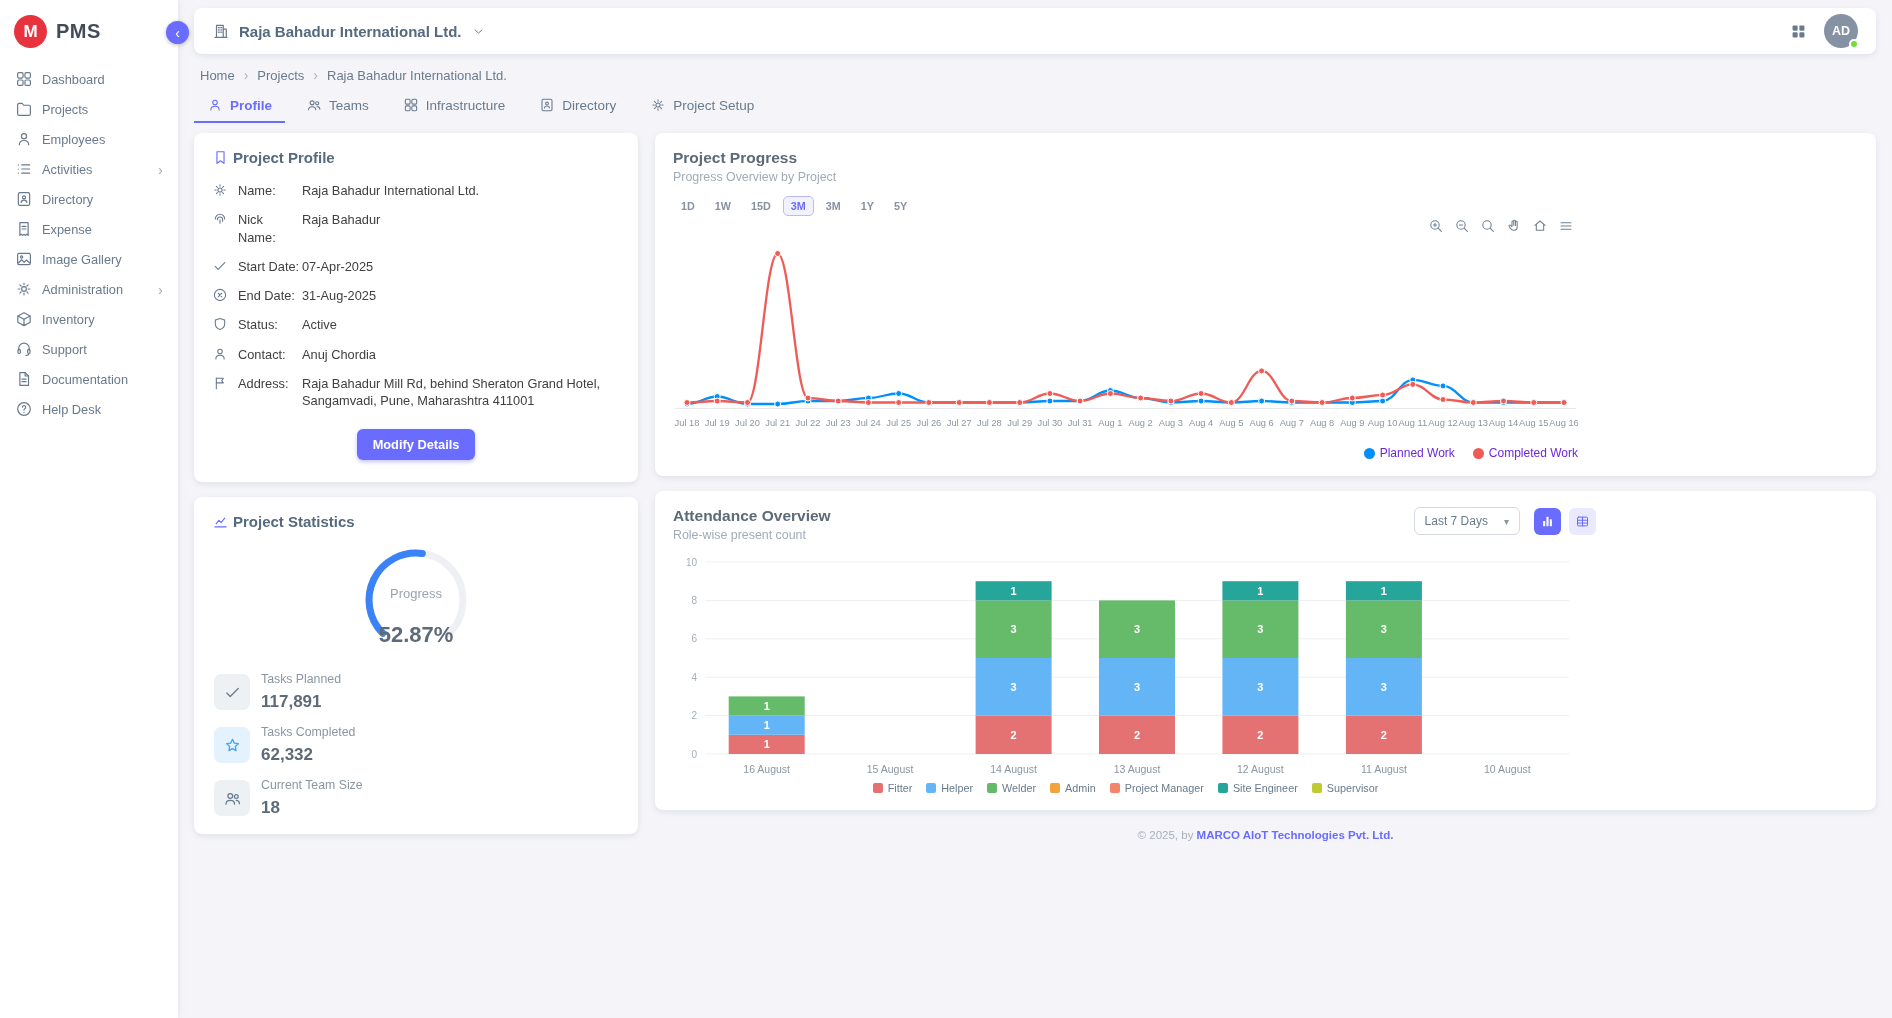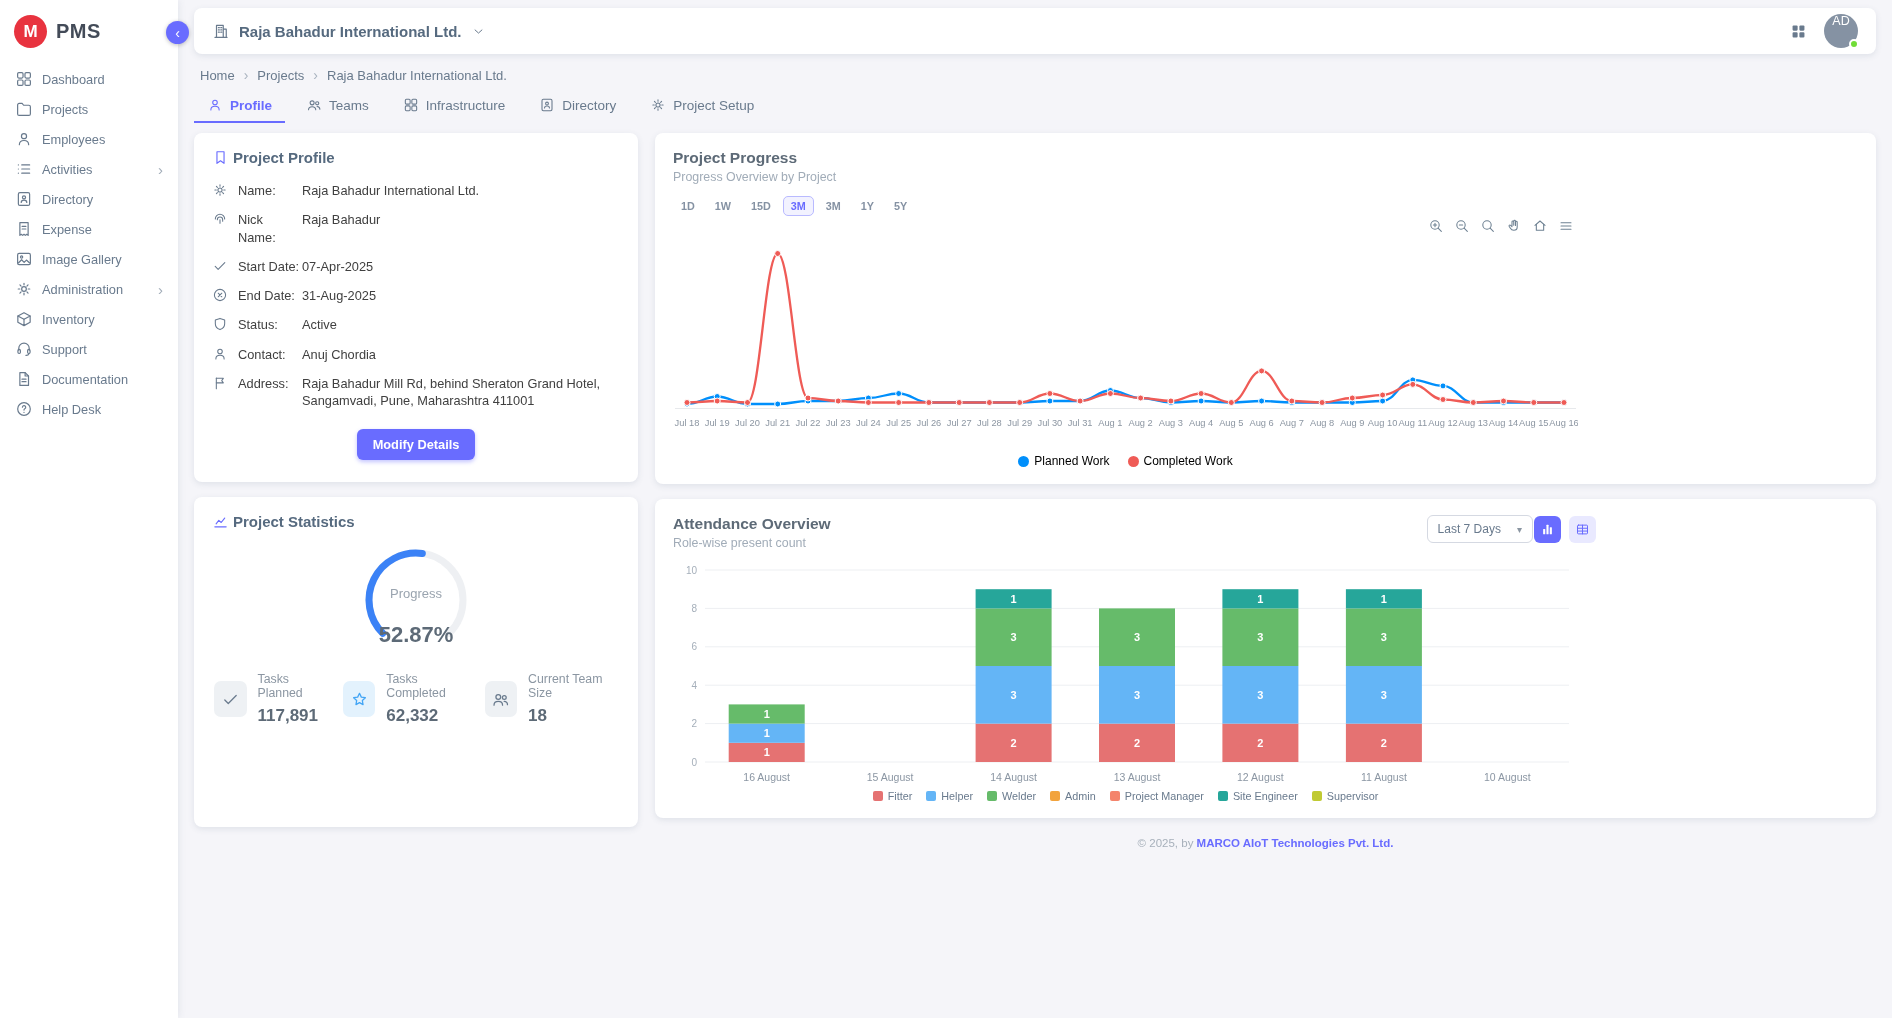--- a/index.html
+++ b/index.html
@@ -20,21 +20,21 @@
   
   .main{flex:1;padding:8px 16px 0;position:relative;overflow:hidden}
   .topbar{background:#fff;border-radius:8px;height:46px;display:flex;align-items:center;padding:0 18px;box-shadow:0 2px 6px rgba(67,89,113,.12)}
   .company{display:flex;align-items:center;gap:9px;cursor:pointer;color:#566a7f}
   .company .b-icon svg{width:18px;height:18px;color:#697a8d}
   .company-name{font-size:15px;font-weight:600}
   .company .c-chev svg{width:15px;height:15px;color:#697a8d}
   .topbar-right{margin-left:auto;display:flex;align-items:center;gap:16px}
   .apps-icon{color:#697a8d;cursor:pointer}
   .apps-icon svg{width:19px;height:19px}
-  .avatar{width:34px;height:34px;border-radius:50%;background:#8592a3;color:#fff;font-size:12.5px;font-weight:400;display:flex;justify-content:center;position:relative;cursor:pointer}
+  .avatar{width:34px;height:34px;border-radius:50%;background:#8592a3;color:#fff;font-size:12.5px;font-weight:700;display:flex;align-items:center;justify-content:center;position:relative;cursor:pointer}
   .status-dot{position:absolute;right:-1px;bottom:-1px;width:10px;height:10px;border-radius:50%;background:#71dd37;border:2px solid #fff}
   .breadcrumb{display:flex;align-items:center;gap:9px;font-size:13px;color:#697a8d;padding:13px 6px 2px}
   .bc-item{cursor:pointer}
   .bc-sep{color:#a9b3bf;font-size:14px}
   .tabs{display:flex;gap:8px;margin:2px 0 10px}
   .tab{display:flex;align-items:center;gap:7px;padding:10px 13px 8px;font-size:13.5px;color:#697a8d;cursor:pointer;border-bottom:2px solid transparent}
   .tab svg{width:16px;height:16px}
   .tab.active{color:#696cff;border-bottom-color:#696cff;font-weight:600}
   .content{display:grid;grid-template-columns:444px 1fr;gap:17px;align-items:start}
   .col-left,.col-right{display:flex;flex-direction:column;gap:15px;min-width:0}
@@ -45,41 +45,41 @@
   
   .fields{margin-top:16px;display:flex;flex-direction:column;gap:12px}
   .field{display:grid;grid-template-columns:26px 64px 1fr;font-size:12.8px;color:#404040;align-items:start;line-height:1.35}
   .f-icon{color:#697a8d}
   .f-icon svg{width:16px;height:16px}
   .btn-row{display:flex;justify-content:center;margin:20px 0 6px}
   .btn-primary{background:#696cff;color:#fff;border:none;border-radius:6px;padding:8px 16px;font-size:12.8px;font-weight:600;cursor:pointer;box-shadow:0 2px 4px rgba(105,108,255,.4)}
   
   .stats-card{min-height:330px}
   .gauge-wrap{display:flex;justify-content:center;margin-top:8px}
-  .stats{display:flex;flex-direction:row;gap:13px;margin-top:12px;padding-left:2px}
+  .stats{display:flex;flex-direction:column;gap:13px;margin-top:12px;padding-left:2px}
   .stat{display:flex;align-items:center;gap:11px}
   .stat-icon{width:36px;height:36px;border-radius:7px;display:flex;align-items:center;justify-content:center}
   .stat-icon svg{width:19px;height:19px}
   .stat-label{font-size:12.3px;color:#8b96a2}
   .stat-value{font-size:17px;font-weight:600;color:#5d6a77;margin-top:6px}
   
   .pc-title{font-size:15.5px;font-weight:600;color:#5d6a77}
   .subtitle{font-size:12.4px;color:#a1acb8;margin-top:3px}
   .chart-wrap{width:905px;position:relative;margin-top:12px}
   .ranges{display:flex;gap:4px;align-items:center}
   .range-btn{border:1px solid transparent;background:transparent;color:#8592a3;font-size:10.8px;padding:3px 7px;border-radius:5px;cursor:pointer;font-weight:600;font-family:inherit}
   .range-btn.active{color:#696cff;background:#f2f2ff;border-color:#b9baff}
   .toolbar{display:flex;gap:10px;justify-content:flex-end;margin-top:2px;color:#6e8192;padding-right:4px}
   .toolbar span{cursor:pointer}
   .toolbar svg{width:16px;height:16px}
-  .legend{display:flex;justify-content:center;gap:18px;font-size:12px;color:#000000;margin-top:20px}
+  .legend{display:flex;justify-content:flex-end;gap:18px;font-size:12px;color:#6d28d9;margin-top:12px}
   .legend-item{display:flex;align-items:center;gap:5px;cursor:pointer}
   .legend-dot{width:11px;height:11px;border-radius:50%}
   .aw-head{display:flex;justify-content:space-between;align-items:flex-start;width:923px}
-  .aw-controls{display:flex;gap:1px;align-items:flex-end}
+  .aw-controls{display:flex;gap:14px;align-items:flex-end}
   .select{display:flex;align-items:center;gap:16px;border:1px solid #d5d9e2;border-radius:6px;padding:6px 10px;font-size:12px;color:#697a8d;cursor:pointer;background:#fff}
   .sel-chev{color:#8b96a2;font-size:10px}
   .toggles{display:flex;gap:8px}
   .toggle{width:27px;height:27px;border-radius:6px;display:flex;align-items:center;justify-content:center;cursor:pointer;border:none}
   .toggle.active{background:#696cff;color:#fff}
   .toggle.inactive{background:#e9e9ff;color:#696cff}
   .toggle svg{width:15px;height:15px}
   .bar-legend{display:flex;justify-content:center;gap:14px;font-size:10.8px;color:#697a8d;width:905px;flex-wrap:wrap}
   .bl-item{display:flex;align-items:center;gap:5px;cursor:pointer}
   .bl-swatch{width:10px;height:10px;border-radius:2px}

